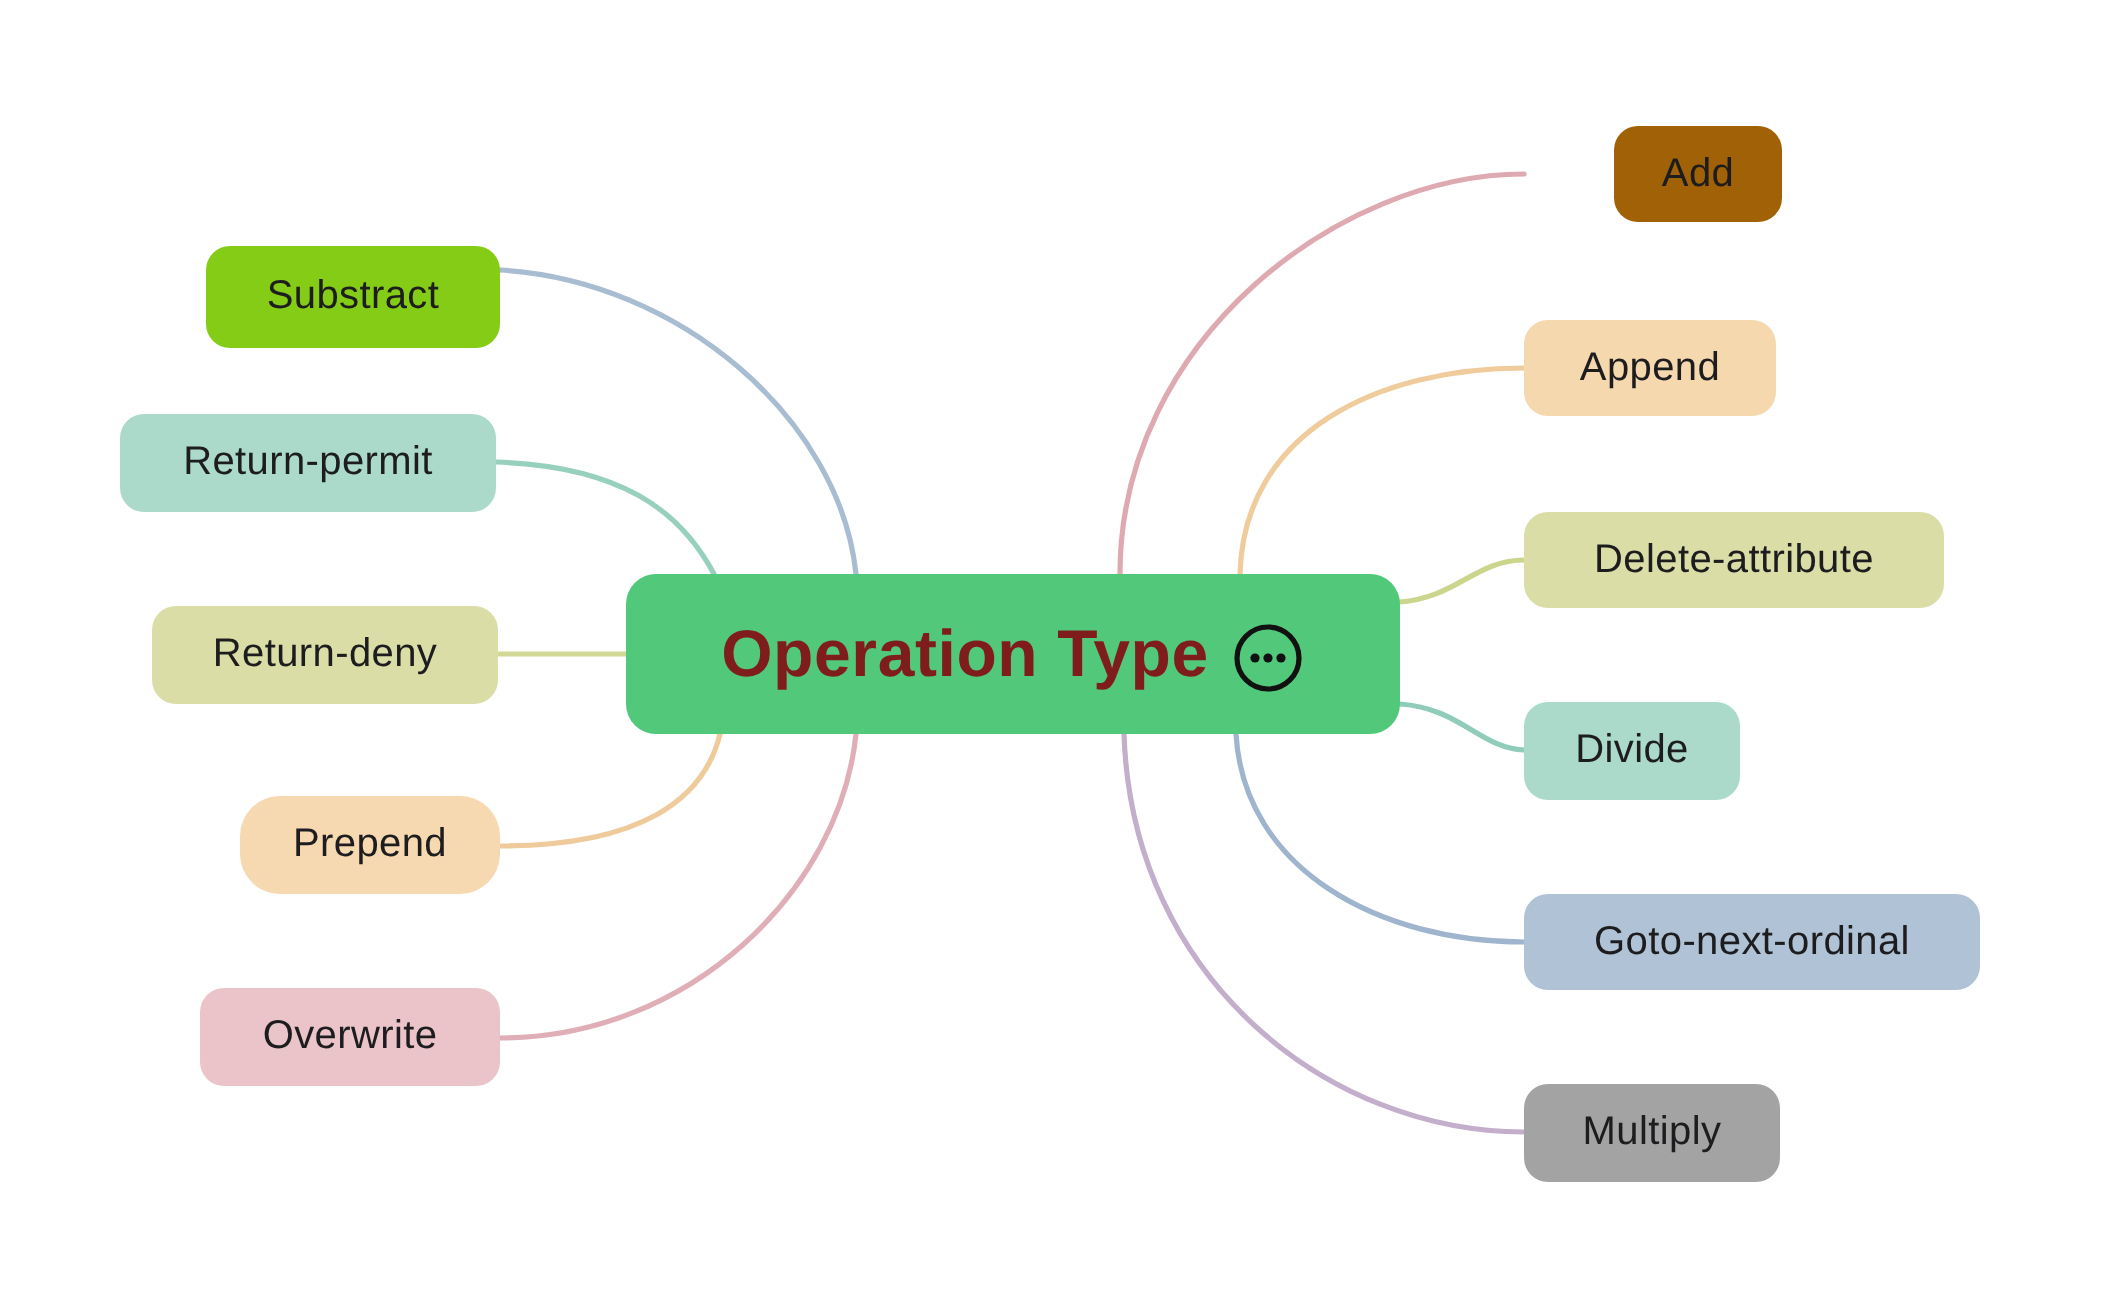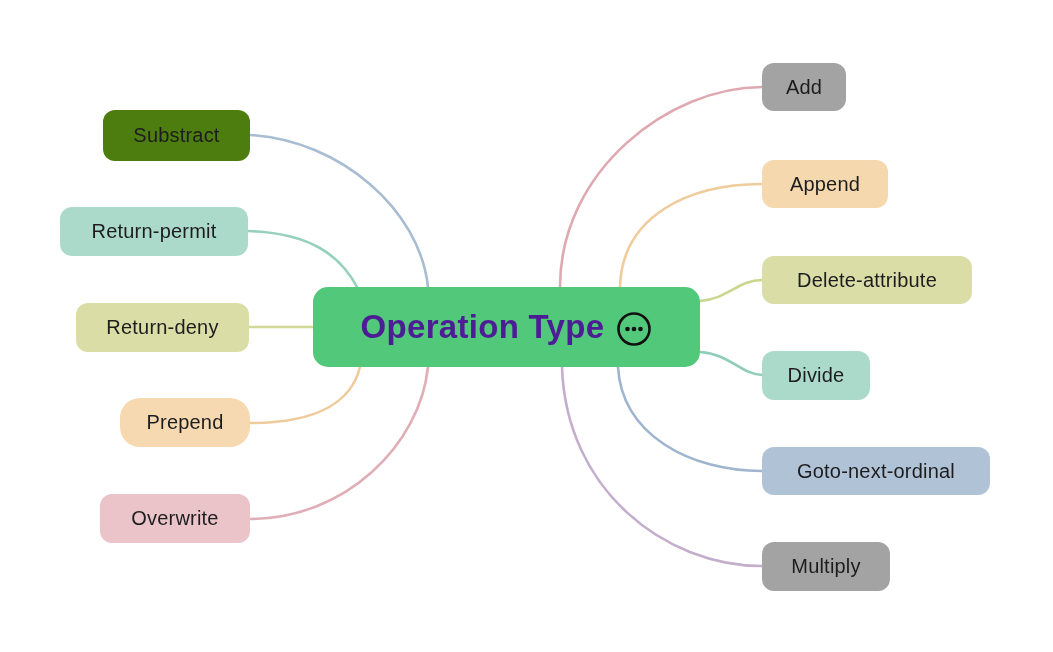--- a/index.html
+++ b/index.html
@@ -42,49 +42,49 @@
       <path d="M250,423 C320,423 352,400 360,367" fill="none" stroke="#EFCB9C" stroke-width="2.6" stroke-linecap="round"></path>
       <path d="M250,519 C345,519 420,445 428,367" fill="none" stroke="#E0AEB6" stroke-width="2.6" stroke-linecap="round"></path>
       <path d="M560,287 C560,170 670,87 762,87" fill="none" stroke="#DFA9B2" stroke-width="2.6" stroke-linecap="round"></path>
       <path d="M620,287 C622,215 690,184 762,184" fill="none" stroke="#F0CB9B" stroke-width="2.6" stroke-linecap="round"></path>
       <path d="M700,301 C728,299 738,280 762,280" fill="none" stroke="#CBD58C" stroke-width="2.6" stroke-linecap="round"></path>
       <path d="M700,352 C730,354 740,374 762,375" fill="none" stroke="#8FCDBA" stroke-width="2.6" stroke-linecap="round"></path>
       <path d="M618,367 C622,435 690,471 762,471" fill="none" stroke="#9FB5CE" stroke-width="2.6" stroke-linecap="round"></path>
       <path d="M562,367 C566,490 665,566 762,566" fill="none" stroke="#C3AECB" stroke-width="2.6" stroke-linecap="round"></path>
     </svg>
 
-  <div class="node central" id="node-central" style="background: rgb(82, 200, 122); color: #4c1d95;">
+  <div class="node central" id="node-central" style="background: rgb(82, 200, 122); color: #7f1d1d;">
     <span>Operation Type</span>
     <span class="more-icon">
       <svg width="36" height="36" viewBox="0 0 36 36">
         <circle cx="18" cy="18" r="15.5" fill="none" stroke="#111" stroke-width="2.6"></circle>
         <circle cx="11.5" cy="18" r="2.3" fill="#111"></circle>
         <circle cx="18" cy="18" r="2.3" fill="#111"></circle>
         <circle cx="24.5" cy="18" r="2.3" fill="#111"></circle>
       </svg>
     </span>
   </div>
 
-  <div class="node" id="node-substract" style="background: #4d7c0f;">
+  <div class="node" id="node-substract" style="background: #84cc16; margin-top: 13px;">
     <span>Substract</span>
   </div>
   <div class="node" id="node-return-permit" style="background: rgb(171, 218, 203);">
     <span>Return-permit</span>
   </div>
   <div class="node" id="node-return-deny" style="background: rgb(218, 221, 165);">
     <span>Return-deny</span>
   </div>
   <div class="node" id="node-prepend" style="background: rgb(246, 217, 176);">
     <span>Prepend</span>
   </div>
   <div class="node" id="node-overwrite" style="background: rgb(234, 196, 201); text-align: right;">
     <span>Overwrite</span>
   </div>
 
-  <div class="node" id="node-add" style="background: #a3a3a3;">
+  <div class="node" id="node-add" style="background: #a16207; margin-left: 45px;">
     <span>Add</span>
   </div>
   <div class="node" id="node-append" style="background: rgb(246, 216, 174);">
     <span>Append</span>
   </div>
   <div class="node" id="node-delete-attribute" style="background: rgb(218, 221, 166);">
     <span>Delete-attribute</span>
   </div>
   <div class="node" id="node-divide" style="background: rgb(171, 218, 203);">
     <span>Divide</span>

